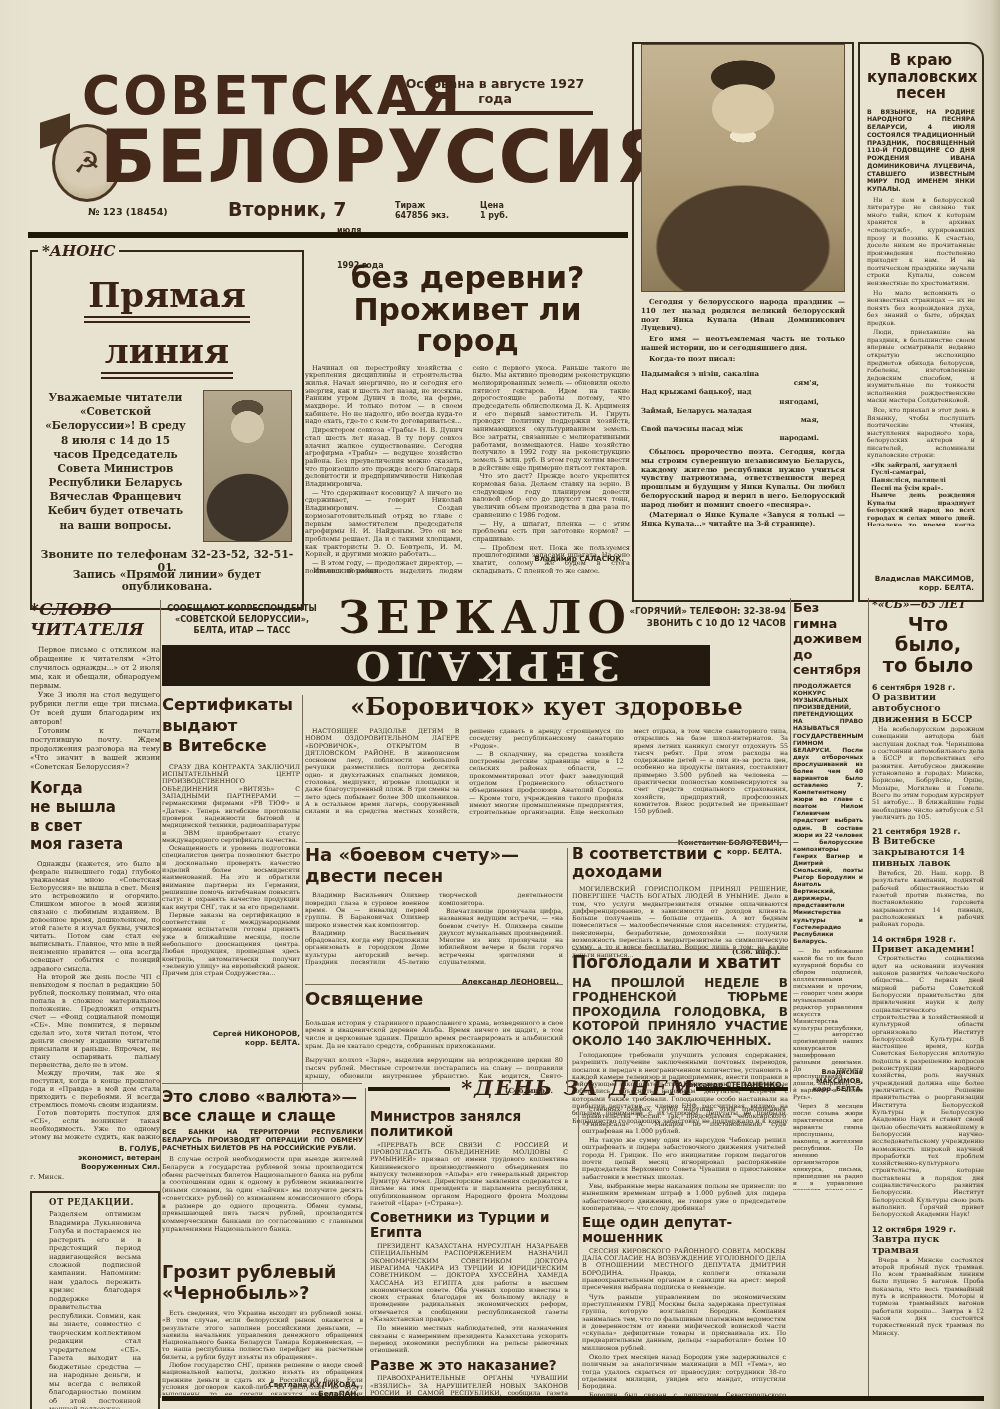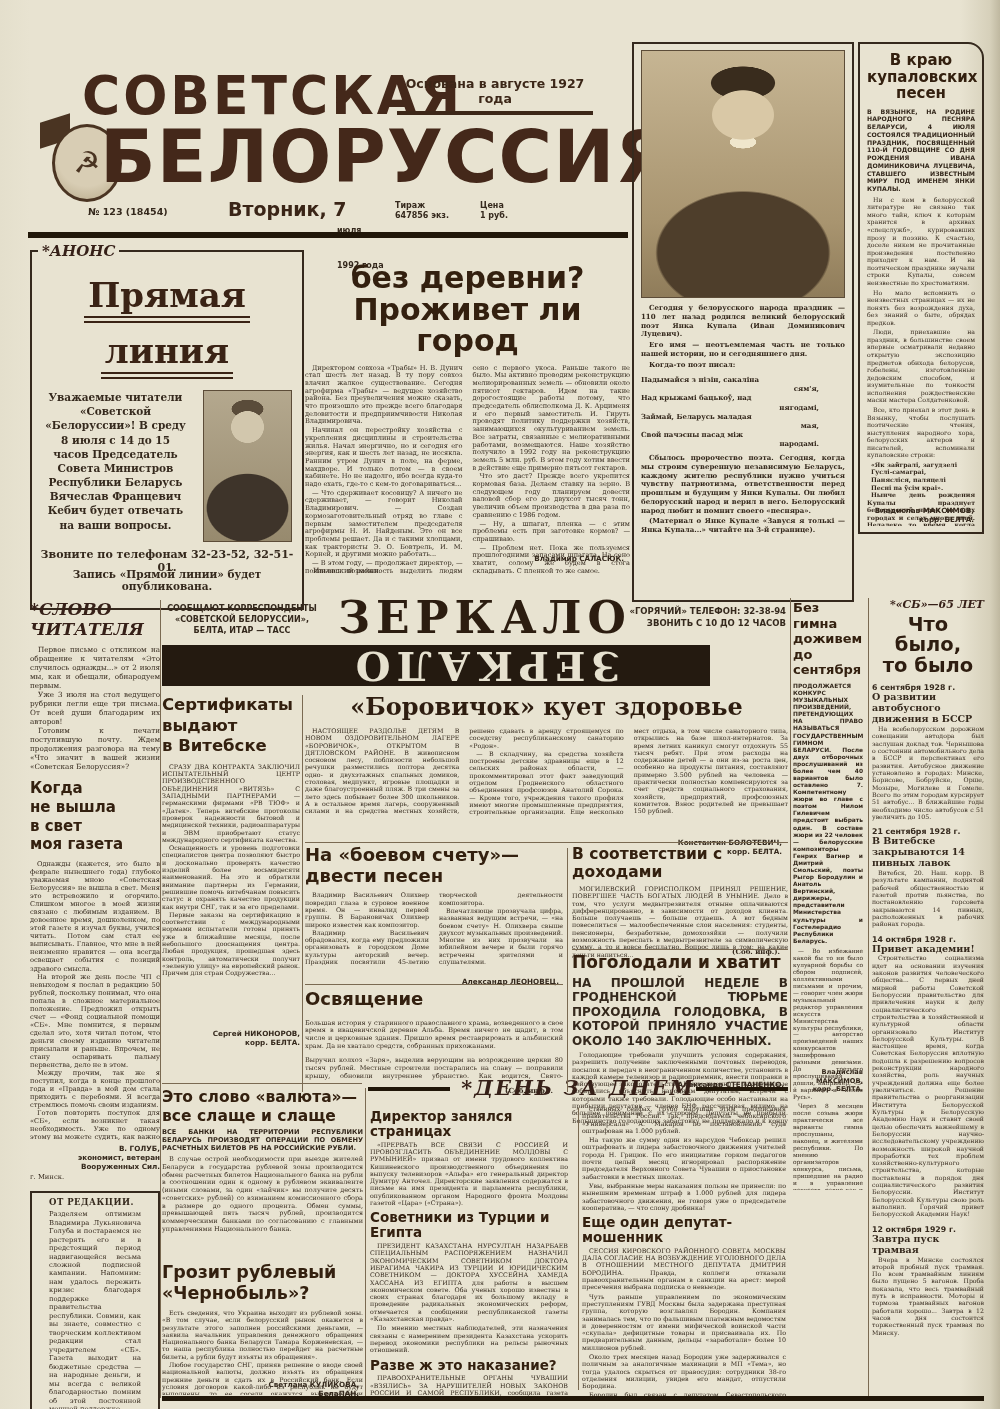--- a/index.html
+++ b/index.html
@@ -58,33 +58,33 @@
      linear-gradient(180deg,#b4a88e,#978a6e);}
   .anons-phones{position:absolute;left:6px;top:296px;width:258px;font-size:11px;font-weight:bold;text-align:center;}
   .anons-note{position:absolute;left:6px;top:316px;width:258px;font-size:10.5px;font-weight:bold;text-align:center;}
   
   .leadart{left:305px;top:262px;width:325px;}
   .leadart-h{font-size:30px;line-height:1.05;color:#33200f;text-align:center;letter-spacing:0;}
   .leadart-body{margin-top:8px;height:216px;column-count:2;column-gap:10px;}
   .leadart-by{position:absolute;right:6px;top:292px;}
   .leadart-dl{position:absolute;left:8px;top:304px;font-size:7.2px;}
   
-  .kupbox{left:632px;top:42px;width:222px;height:560px;border:2px solid var(--ink);padding:6px 7px;box-sizing:border-box;}
+  .kupbox{left:632px;top:42px;width:222px;height:560px;border:2px solid var(--ink);padding:0 7px;box-sizing:border-box;}
   .kupala-photo{width:100%;height:248px;border:1px solid #5c4c38;box-sizing:border-box;background:
      radial-gradient(ellipse 26% 17% at 50% 26%,#d9c8a6 0 58%,rgba(0,0,0,0) 60%),
      radial-gradient(ellipse 26% 11% at 50% 13%,#392c1d 0 60%,rgba(0,0,0,0) 62%),
      radial-gradient(ellipse 10% 4% at 50% 37%,#efe6cc 0 65%,rgba(0,0,0,0) 67%),
      radial-gradient(ellipse 62% 36% at 50% 82%,#4e3e2b 0 68%,rgba(0,0,0,0) 70%),
      linear-gradient(180deg,#c6b593,#a8946f 70%,#8f7c5a);}
   .kupcap{margin-top:6px;font-size:7px;line-height:1.25;font-weight:bold;}
   .kupcap p{margin:0 0 2px;text-indent:8px;}
   .kuppoem p{margin:0;text-indent:0;font-size:7px;font-weight:bold;line-height:1.3;}
   .kuppoem p:nth-child(even){text-align:right;padding-right:26px;}
   
-  .festbox{left:858px;top:42px;width:126px;height:492px;border:2px solid var(--ink);border-radius:0 16px 0 0;padding:8px 7px;box-sizing:border-box;}
+  .festbox{left:858px;top:42px;width:126px;height:560px;border:2px solid var(--ink);border-radius:0 16px 0 0;padding:8px 7px;box-sizing:border-box;}
   .fest-h{font-size:15px;line-height:1.1;text-align:center;color:#33200f;}
   .fest-lead{margin-top:6px;font-size:6.2px;line-height:1.25;font-weight:bold;font-family:"DejaVu Sans",sans-serif;text-align:justify;}
   .fest-body{margin-top:3px;font-size:6.2px;line-height:1.22;text-align:justify;height:330px;overflow:hidden;}
   .fest-body p{margin:0 0 2px;text-indent:6px;}
   .fest-poem p{margin:0;text-indent:4px !important;font-weight:bold;}
   .fest-by{position:absolute;right:8px;bottom:8px;text-align:right;}
   
   .reader{left:30px;top:600px;width:130px;}
   .reader-tab{font-size:17px;line-height:1.15;}
   .reader-intro{margin-top:6px;font-size:7.2px;line-height:1.25;text-align:justify;}
@@ -137,21 +137,21 @@
   .hun-by{position:absolute;right:4px;top:128px;}
   
   .anth{left:793px;top:600px;width:70px;height:495px;}
   .anth-h{font-size:13px;line-height:1.2;color:#33200f;}
   .anth-lead{margin-top:5px;font-size:5.9px;line-height:1.2;font-weight:bold;font-family:"DejaVu Sans",sans-serif;text-align:justify;}
   .anth-body{margin-top:3px;font-size:5.9px;line-height:1.18;text-align:justify;height:242px;overflow:hidden;}
   .anth-body p{margin:0 0 2px;text-indent:5px;}
   .anth-by{position:absolute;right:0;bottom:2px;text-align:right;font-size:6.6px;}
   
   .sb65{left:872px;top:598px;width:112px;}
-  .sb65-tab{font-size:11px;text-align:right;}
+  .sb65-tab{font-size:11px;text-align:left;}
   .sb65-h{margin-top:4px;font-size:19.5px;line-height:1.05;text-align:center;color:#2e1d10;}
   .sb-item{margin-top:7px;}
   .sb-date{font-family:"DejaVu Sans",sans-serif;font-weight:bold;font-size:7.8px;}
   .sb-title{font-size:9.5px;font-weight:bold;line-height:1.15;}
   .sb-text{font-size:6.2px;line-height:1.18;text-align:justify;text-indent:6px;}
   
   .cur{left:162px;top:1088px;width:201px;}
   .cur-h{font-size:15.5px;line-height:1.2;color:#33200f;}
   .cur-lead{margin-top:4px;font-size:6.6px;}
   .cur-body{margin-top:3px;font-size:6.5px;line-height:1.2;text-align:justify;text-indent:7px;}
@@ -214,22 +214,22 @@
     <div class="anons-phones">Звоните по телефонам 32-23-52, 32-51-01.</div>
     <div class="anons-note">Запись «Прямой линии» будет опубликована.</div>
   </section>
 
   <article class="abs leadart">
     <div class="sans b leadart-h">
       <div>без деревни?</div>
       <div>Проживет ли город</div>
     </div>
     <div class="leadart-body bt jus clip">
+        <p>Начинал он перестройку хозяйства с укрепления дисциплины и строительства жилья. Начал энергично, но и сегодня его энергия, как и шесть лет назад, не иссякла. Ранним утром Дунич в поле, на ферме, махдворе. И только потом — в своем кабинете. Но не надолго, ибо всегда куда-то надо ехать, где-то с кем-то договариваться...</p>
         <p>Директором совхоза «Трабы» Н. В. Дунич стал шесть лет назад. В ту пору совхоз влачил жалкое существование. Сегодня агрофирма «Трабы» — ведущее хозяйство района. Без преувеличения можно сказать, что произошло это прежде всего благодаря деловитости и предприимчивости Николая Владимировича.</p>
-        <p>Начинал он перестройку хозяйства с укрепления дисциплины и строительства жилья. Начал энергично, но и сегодня его энергия, как и шесть лет назад, не иссякла. Ранним утром Дунич в поле, на ферме, махдворе. И только потом — в своем кабинете. Но не надолго, ибо всегда куда-то надо ехать, где-то с кем-то договариваться...</p>
         <p>— Что сдерживает косовицу? А ничего не сдерживает, — говорит Николай Владимирович. — Создан кормозаготовительный отряд во главе с первым заместителем председателя агрофирмы Н. И. Найденым. Это он все проблемы решает. Да и с такими хлопцами, как трактористы Э. О. Бовтрель, И. М. Корней, и другими можно работать...</p>
         <p>— В этом году, — продолжает директор, — появилась возможность выделить людям сено с первого укоса. Раньше такого не было. Мы активно проводим реконструкцию мелиорированных земель — обновили около пятисот гектаров. Идем на такие дорогостоящие работы потому, что председатель облисполкома Д. К. Арцименя и его первый заместитель И. Гируть проводят политику поддержки хозяйств, занимающихся окультуриванием земель. Все затраты, связанные с мелиоративными работами, возмещаются. Наше хозяйство получило в 1992 году на реконструкцию земель 5 млн. руб. В этом году хотим ввести в действие еще примерно пятьсот гектаров.</p>
         <p>Что это даст? Прежде всего укрепится кормовая база. Делаем ставку на зерно. В следующем году планируем довести валовой сбор его до двухсот тысяч тонн, увеличив объем производства в два раза по сравнению с 1986 годом.</p>
         <p>— Ну, а шпагат, пленка — с этим проблемы есть при заготовке кормов? — спрашиваю.</p>
         <p>— Проблем нет. Пока же пользуемся прошлогодними запасами шпагата. На сено хватит, солому же будем в стога складывать. С пленкой то же самое.</p>
       </div>
     <div class="byline leadart-by">Владимир САЛАСЮК.</div>
     <div class="leadart-dl">Ивьевский район.</div>
   </article>
 
@@ -472,21 +472,21 @@
       <div>Светлана КУЛИКОВА,</div>
       <div>БелаПАН.</div>
     </div>
   </article>
 
   <section class="abs day">
     <div class="tab-rubric day-tab">*ДЕНЬ ЗА ДНЕМ</div>
     <div class="hrule day-rl"></div>
     <div class="hrule day-rr"></div>
     <div class="day-col1">
-      <div class="sans b day-h">Директор занялся страницах</div>
+      <div class="sans b day-h">Министров занялся политикой</div>
       <div class="bt2 jus">
           <p>«ПРЕРВАТЬ ВСЕ СВЯЗИ С РОССИЕЙ И ПРОВОЗГЛАСИТЬ ОБЪЕДИНЕНИЕ МОЛДОВЫ С РУМЫНИЕЙ» призвал от имени трудового коллектива Кишиневского производственного объединения по выпуску телевизоров «Альфа» его генеральный директор Думитру Анточел. Директорские заявления содержатся в письме на имя президента и парламента республики, опубликованном органом Народного фронта Молдовы газетой «Цара» («Страна»).</p>
         </div>
       <div class="sans b day-h">Советники из Турции и Египта</div>
       <div class="bt2 jus">
           <p>ПРЕЗИДЕНТ КАЗАХСТАНА НУРСУЛТАН НАЗАРБАЕВ СПЕЦИАЛЬНЫМ РАСПОРЯЖЕНИЕМ НАЗНАЧИЛ ЭКОНОМИЧЕСКИМ СОВЕТНИКОМ ДОКТОРА ИБРАГИМА ЧАКИРА ИЗ ТУРЦИИ И ЮРИДИЧЕСКИМ СОВЕТНИКОМ — ДОКТОРА ХУССЕЙНА ХАМЕДА ХАССАНА ИЗ ЕГИПТА для работы в высшем экономическом совете. Оба ученых хорошо известны в своих странах благодаря их большому вкладу в проведение радикальных экономических реформ, отмечается в сообщении республиканской газеты «Казахстанская правда».</p>
           <p>По мнению местных наблюдателей, эти назначения связаны с намерением президента Казахстана ускорить перевод экономики республики на рельсы рыночных отношений.</p>
         </div>
       <div class="sans b day-h">Разве ж это наказание?</div>
       <div class="bt2 jus">

